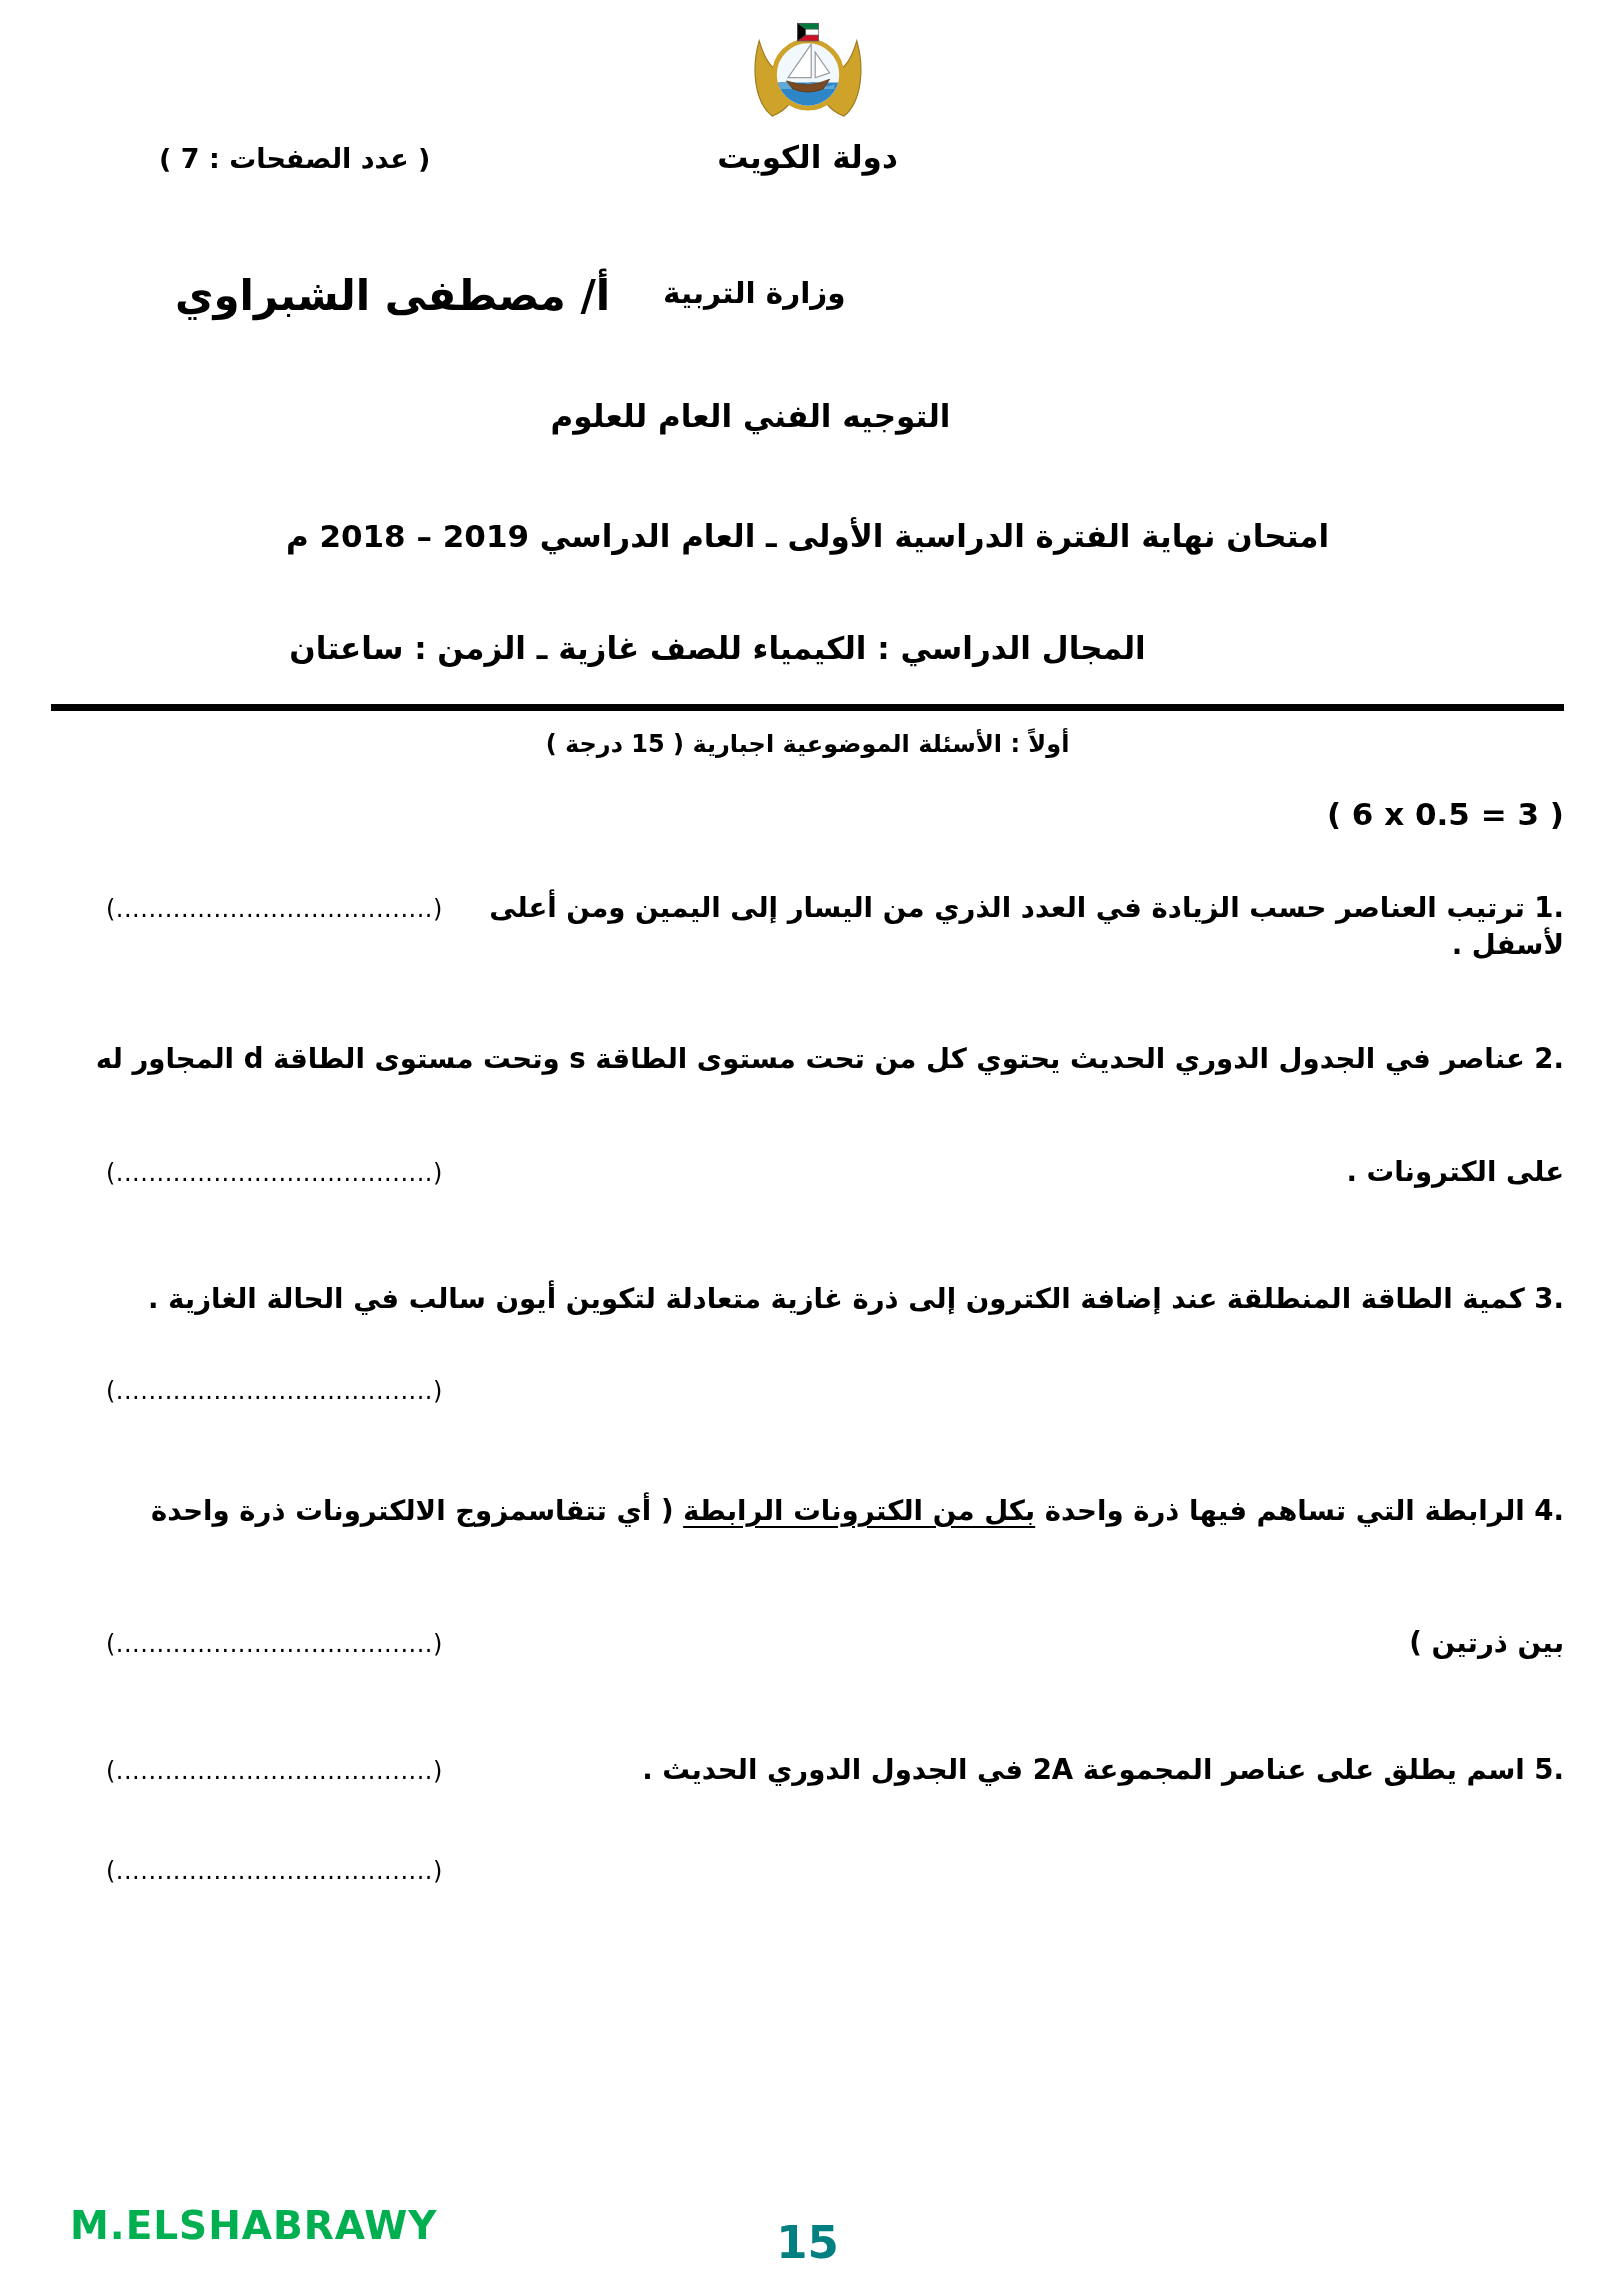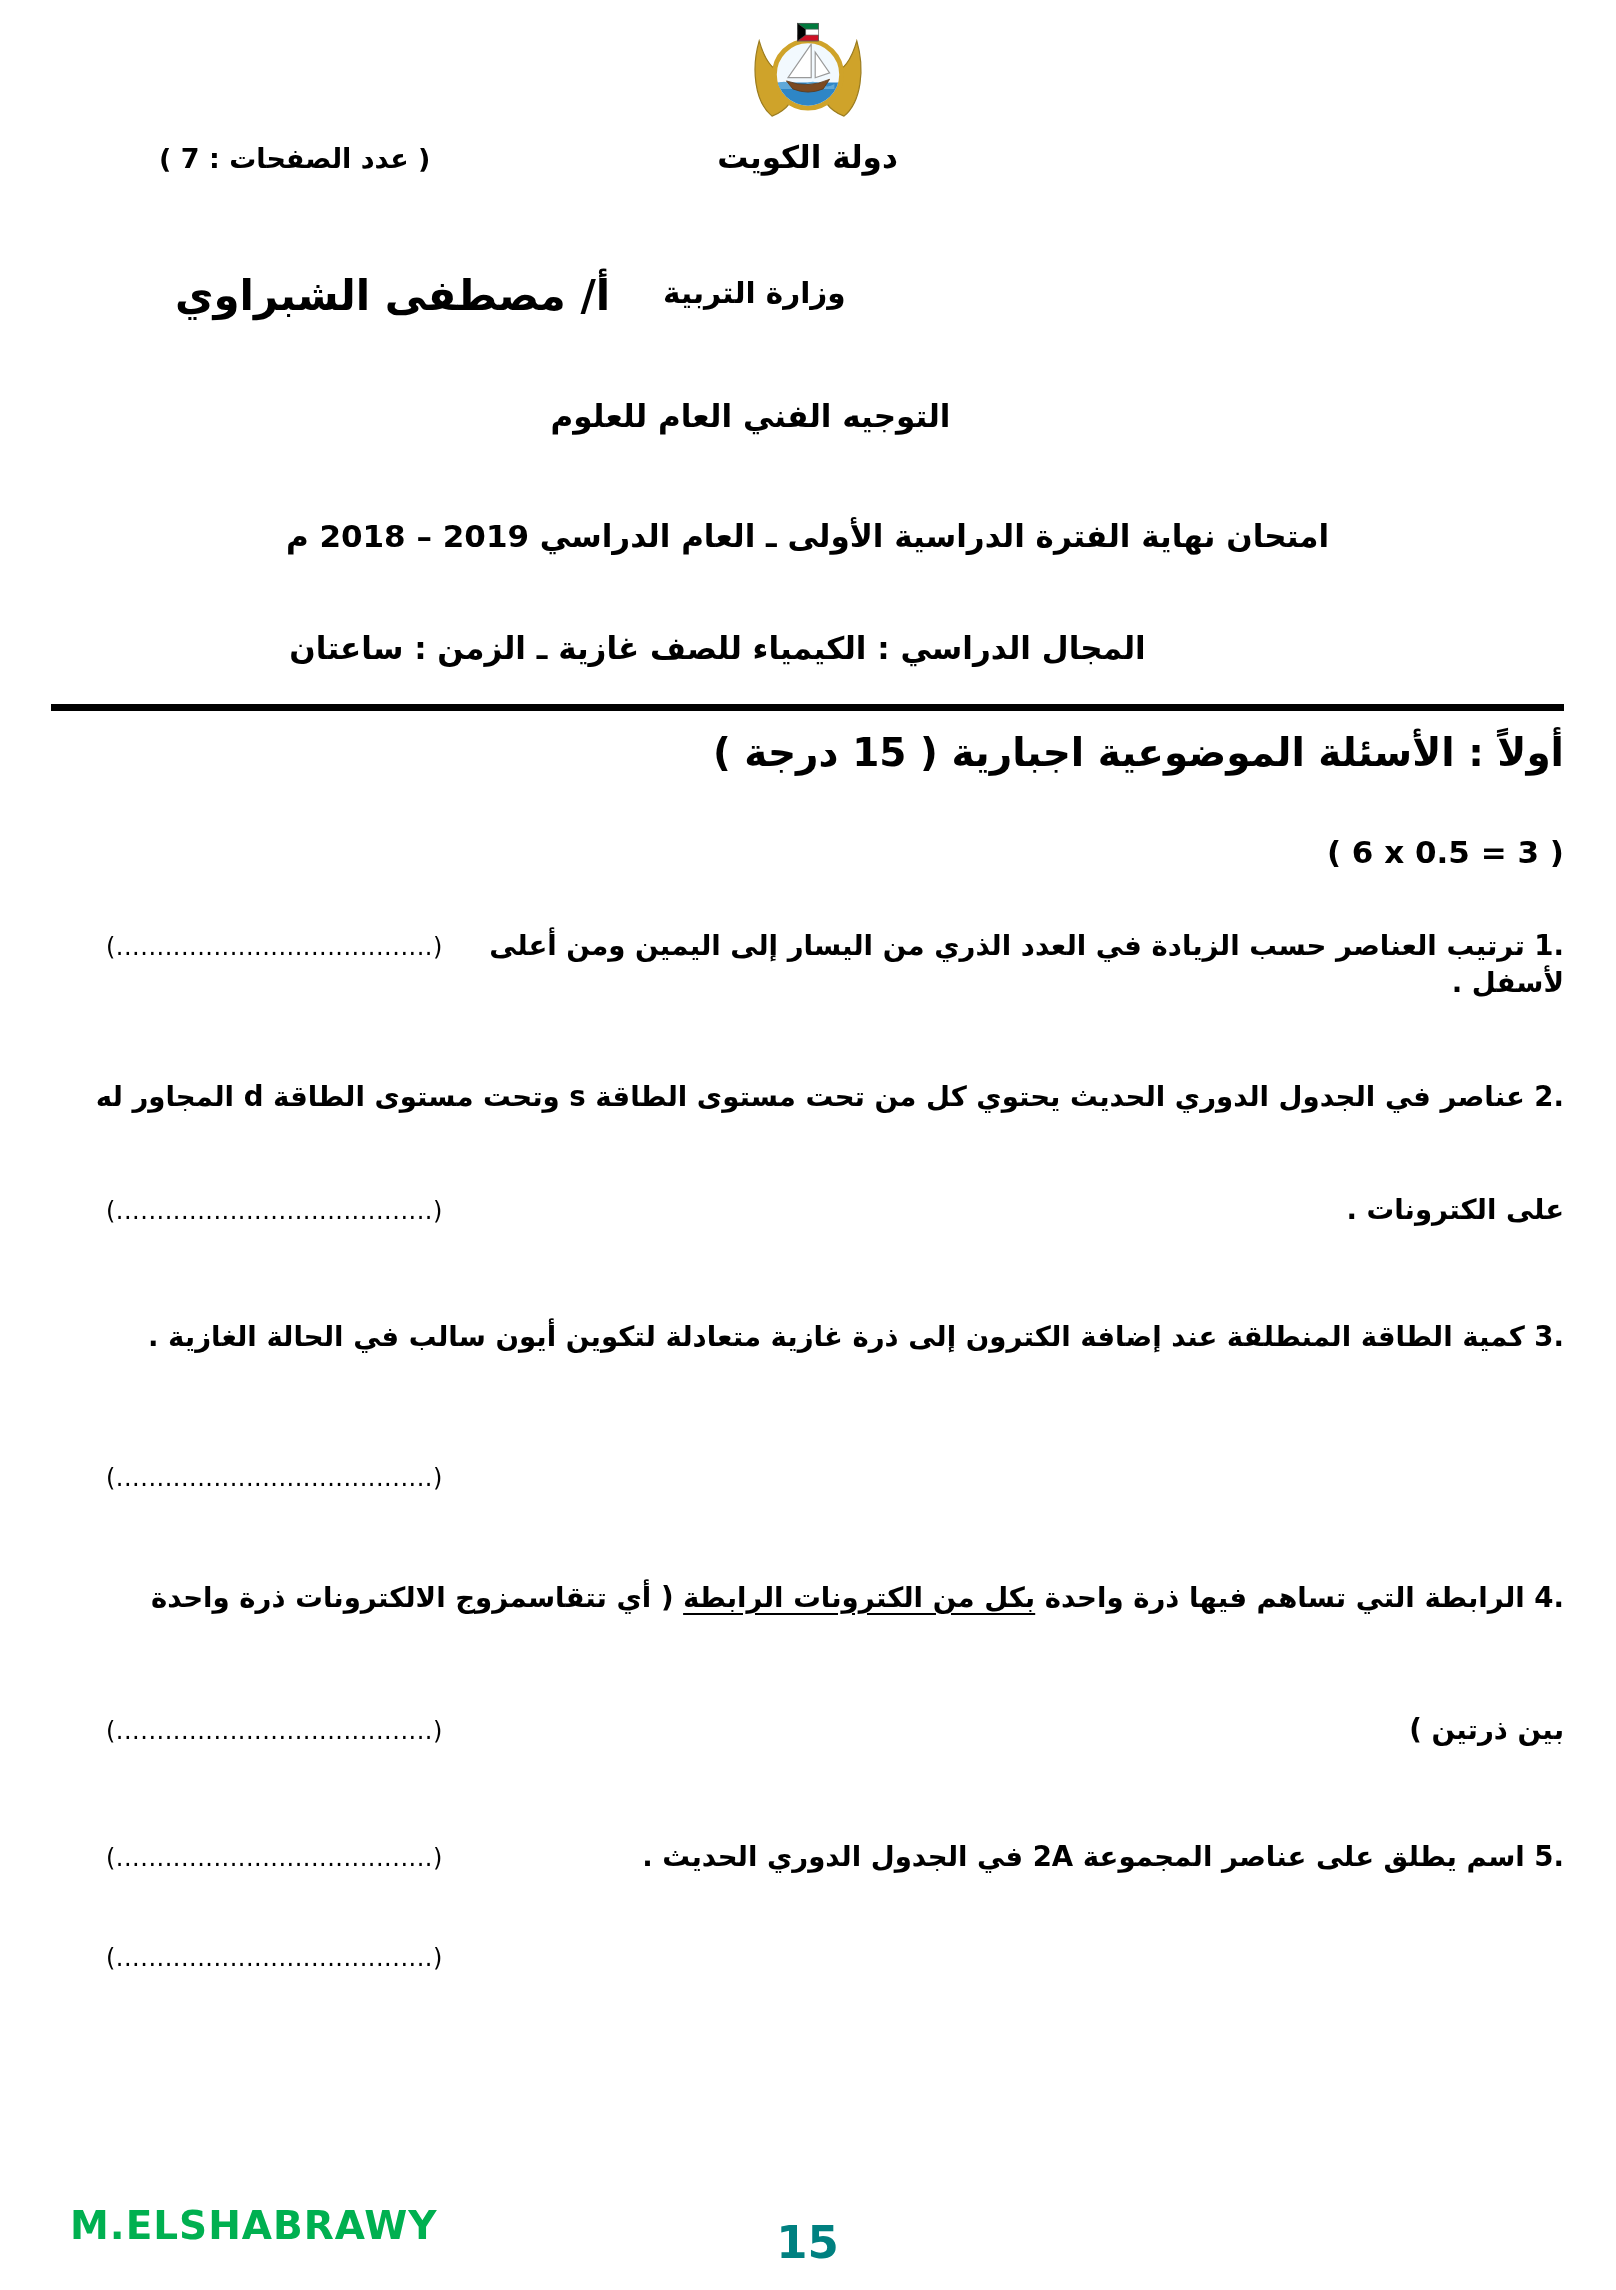--- a/index.html
+++ b/index.html
@@ -20,35 +20,35 @@
   .pages-count  { position:absolute; top:143px; left:160px; font-size:27px; font-weight:bold; }
   .ministry     { position:absolute; top:276px; left:664px; font-size:29.5px; font-weight:bold; }
   .teacher      { position:absolute; top:264px; left:176px; font-size:42px; font-weight:bold;margin-top:7px; }
   .directorate  { position:absolute; top:398px; left:50%; transform:translateX(calc(-50% - 57px)); font-size:31px; font-weight:bold; }
   .exam-title   { position:absolute; top:518px; left:50%; transform:translateX(-50%); font-size:31px; font-weight:bold; white-space:nowrap; }
   .subject-line { position:absolute; top:630px; left:50%; transform:translateX(calc(-50% - 90px)); font-size:31px; font-weight:bold; white-space:nowrap; }
   .rule { position:absolute; top:704px; left:52px; right:52px; height:6.7px; background:#000; }
 
   
   .content { position:absolute; top:730px; left:52px; right:52px; direction:rtl; }
-  .section-title { text-align:right; font-size:39px; font-weight:bold; margin-bottom:59px; }
+  .section-title { text-align:center; font-size:24px; font-weight:bold; margin-bottom:38px; }
   .q1-heading    { font-size:35px; font-weight:bold; margin-right:380px; margin-bottom:84px; }
   .part-a { display:flex; justify-content:space-between; align-items:baseline; font-size:29.5px; font-weight:bold; margin-bottom:57px; }
   .pa-marks { font-size:31px; font-weight:bold; }
 
   .qline { display:flex; justify-content:space-between; align-items:baseline;
            font-size:27.6px; font-weight:bold; line-height:1.35; }
   .qline.only-answer { justify-content:flex-end; } 
   .num { direction:ltr; unicode-bidi:isolate; display:inline-block; margin-left:9.5px; }
   .answer { font-size:24px; font-weight:400; letter-spacing:0.5px; margin-left:55px; white-space:nowrap; color:#000; }
   .u { text-decoration:underline; text-underline-offset:5.7px; }
 
   .mb80  { margin-bottom:76px; }
   .mb95  { margin-bottom:90px; }
-  .mb112 { margin-bottom:107px; }
+  .mb112 { margin-bottom:58px; }
   .mb88  { margin-bottom:84px; }
   .mb100 { margin-bottom:95px; }
   .mb70  { margin-bottom:67px; }
 
   
   .footer-mark { position:absolute; bottom:42px; left:71px; direction:ltr;
                  color:var(--watermark-green,#00b050); font-size:39px; font-weight:bold; letter-spacing:1px; }
   .page-number { position:absolute; bottom:21px; left:50%; transform:translateX(-50%);
                  color:var(--page-number-teal,#008080); font-size:45px; font-weight:bold; direction:ltr; }
 </style>

